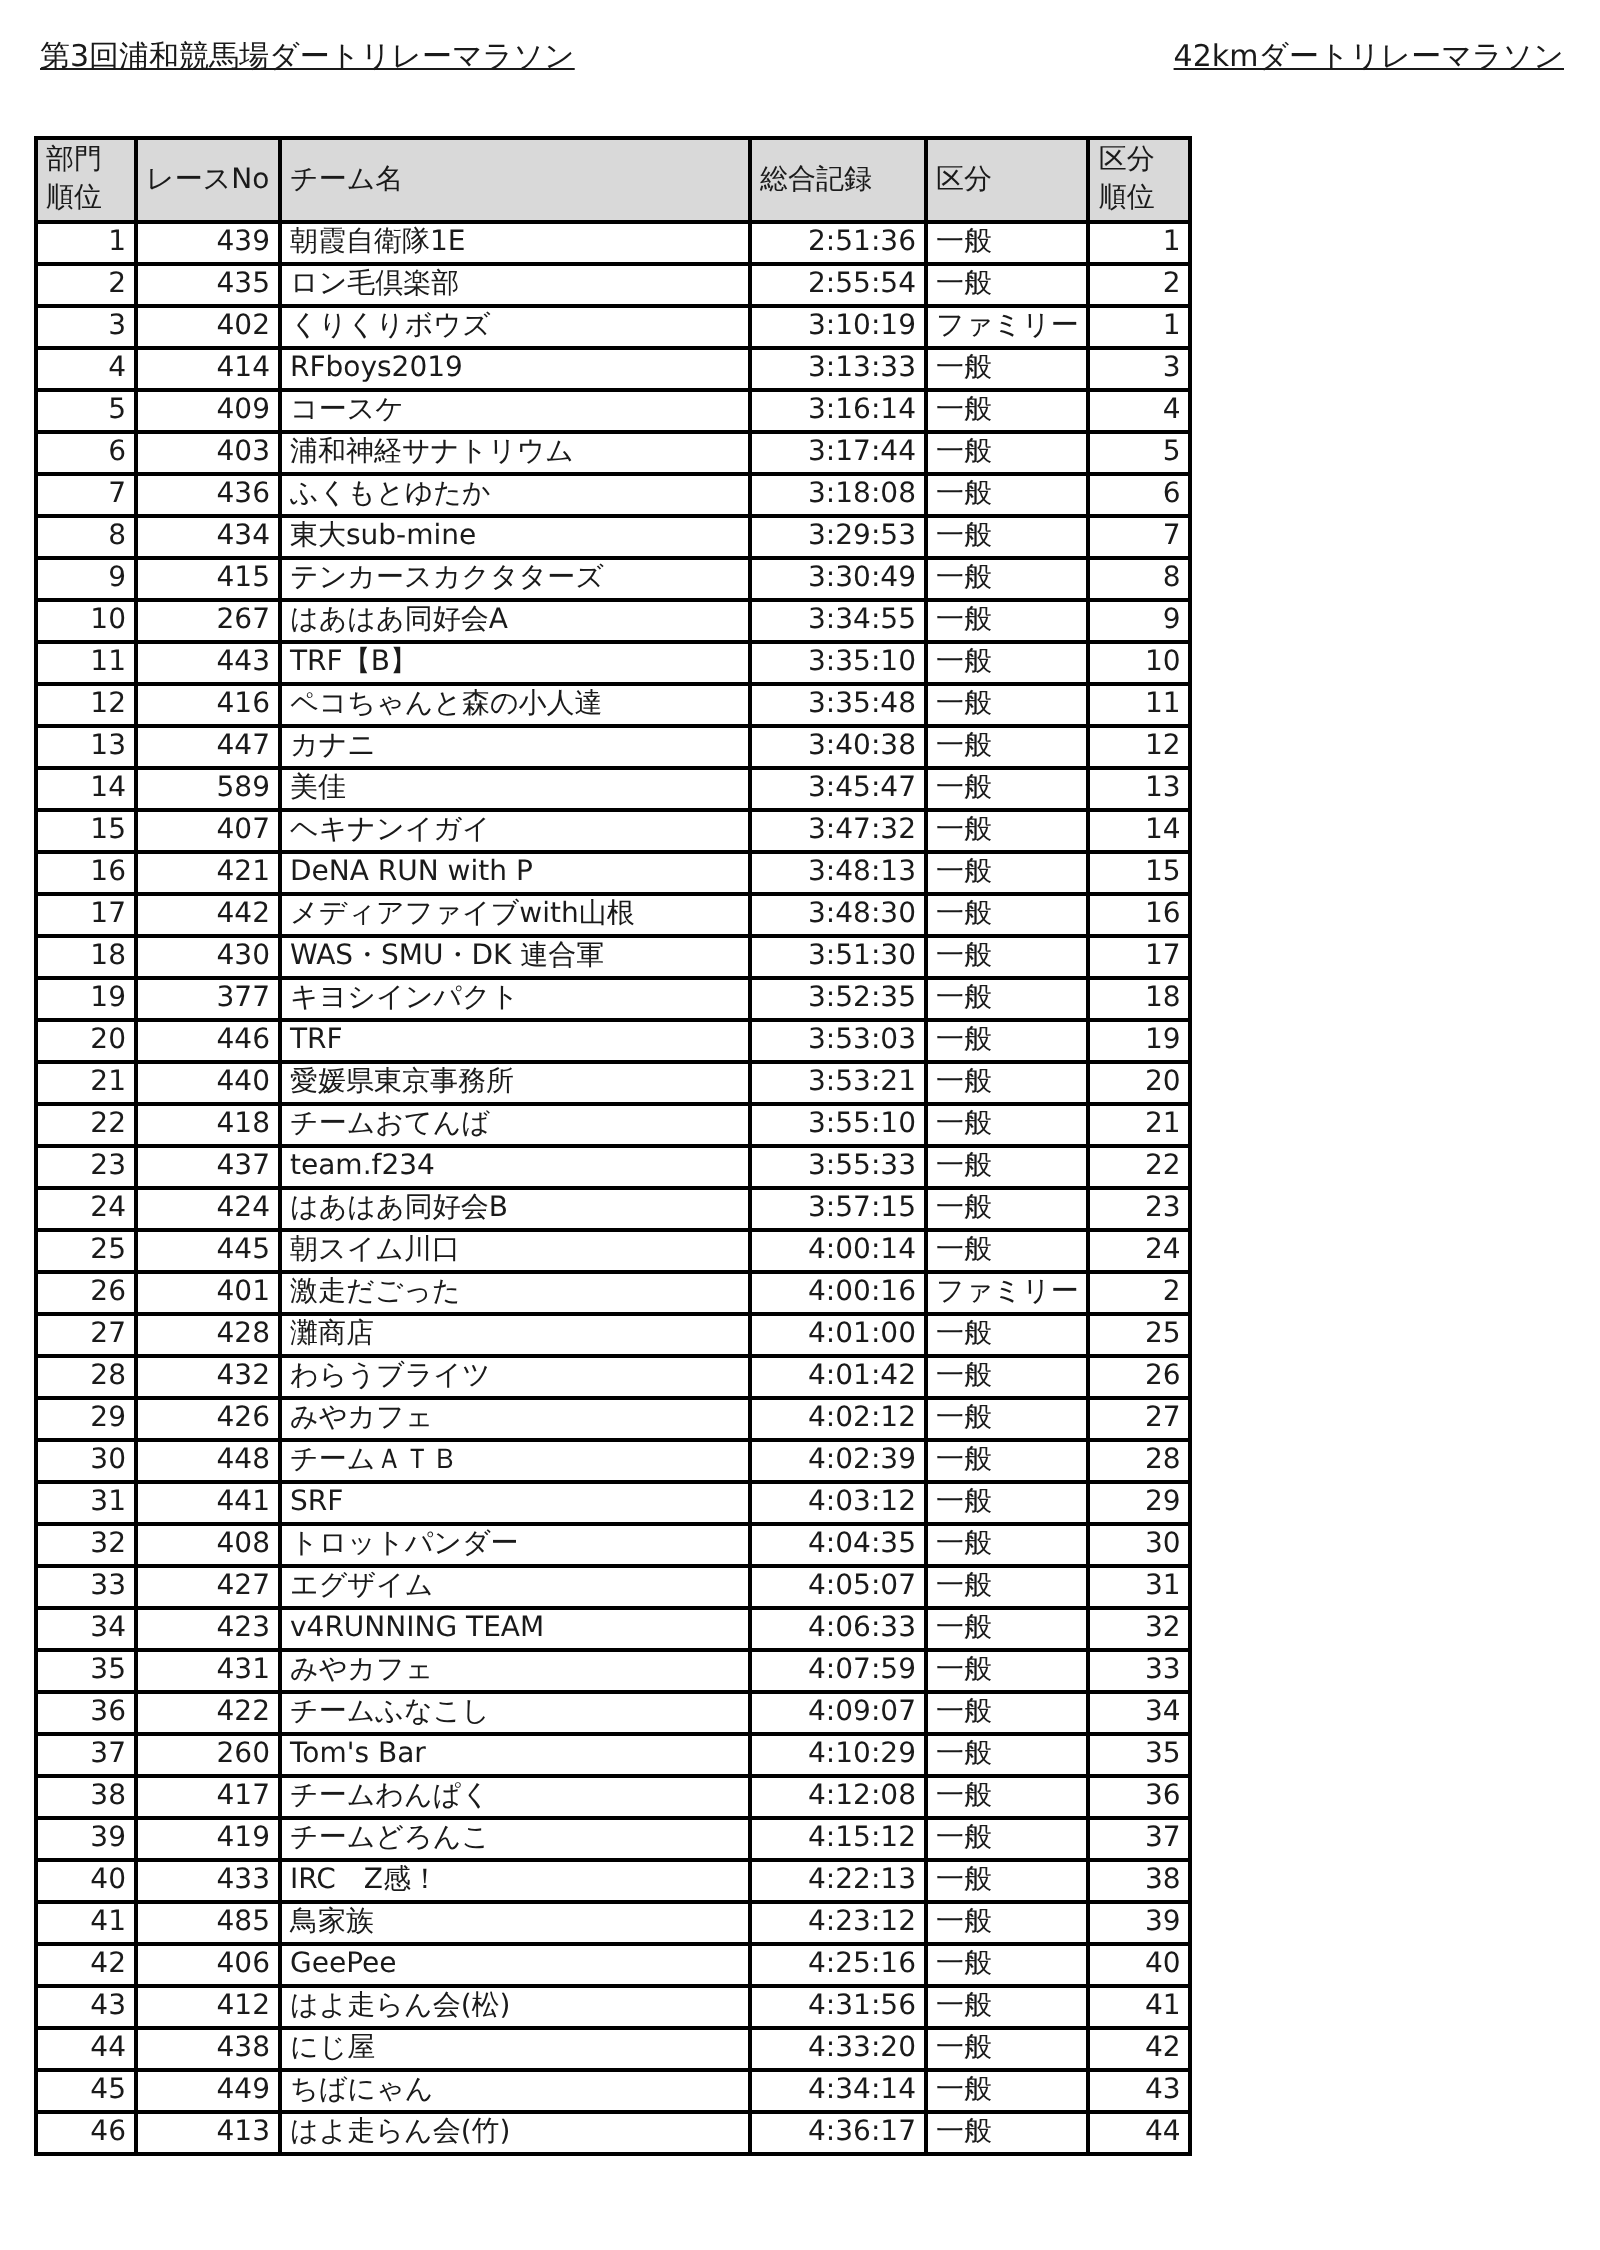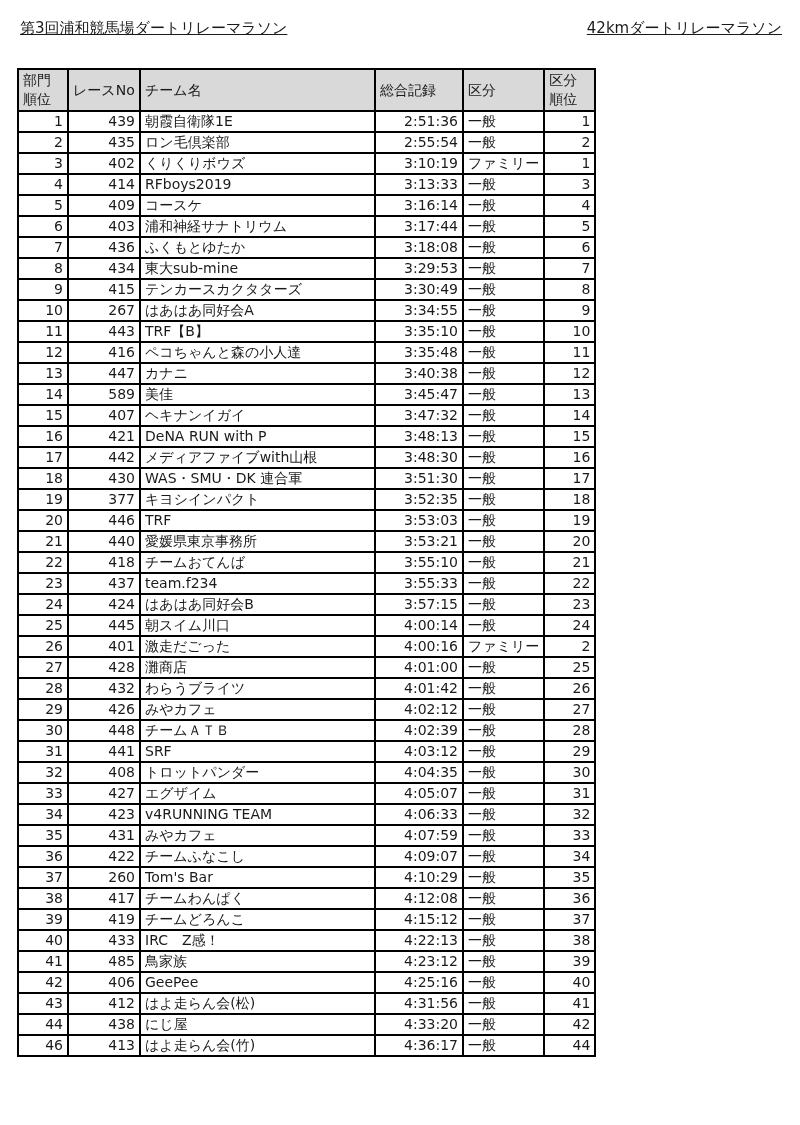--- a/index.html
+++ b/index.html
@@ -497,20 +497,28 @@
 
     <tr>
       <td class="num">44</td>
       <td class="num">438</td>
       <td class="txt">にじ屋</td>
       <td class="num">4:33:20</td>
       <td class="txt">一般</td>
       <td class="num">42</td>
     </tr>
 
+    <tr>
+      <td class="num">45</td>
+      <td class="num">449</td>
+      <td class="txt">ちばにゃん</td>
+      <td class="num">4:34:14</td>
+      <td class="txt">一般</td>
+      <td class="num">43</td>
+    </tr>
 
     <tr>
       <td class="num">46</td>
       <td class="num">413</td>
       <td class="txt">はよ走らん会(竹)</td>
       <td class="num">4:36:17</td>
       <td class="txt">一般</td>
       <td class="num">44</td>
     </tr>
   </tbody>

